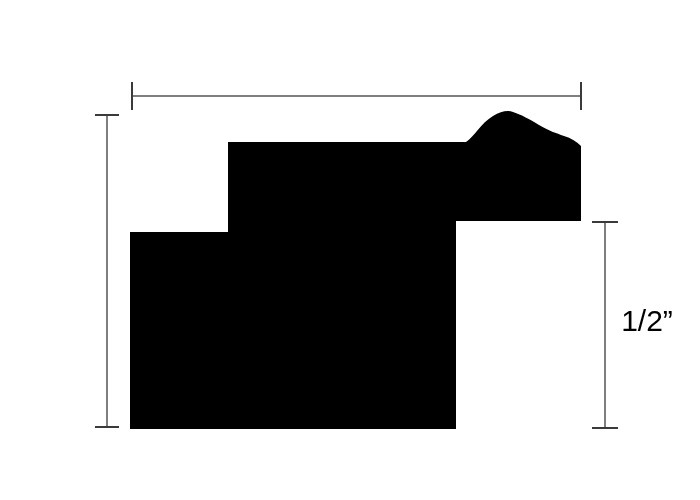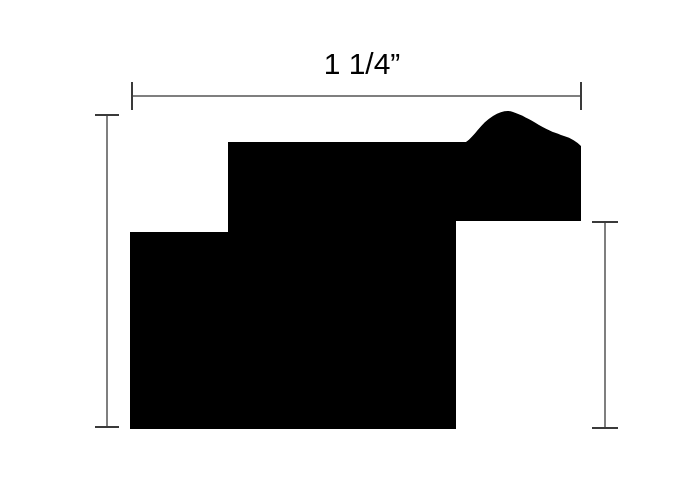--- a/index.html
+++ b/index.html
@@ -68,17 +68,17 @@
       <rect x="95" y="426" width="24" height="2" fill="#3a3a3a"></rect>
     </g>
 
     <g>
       <rect x="604" y="222" width="2" height="206" fill="#7f7f7f"></rect>
       <rect x="592" y="221" width="26" height="2" fill="#3a3a3a"></rect>
       <rect x="592" y="427" width="26" height="2" fill="#3a3a3a"></rect>
     </g>
   </svg>
 
-  <div class="dim-label top">1 1/4”</div>
 
 
+  <div class="dim-label right">1/2”</div>
 
 </div>
 
 </body></html>

